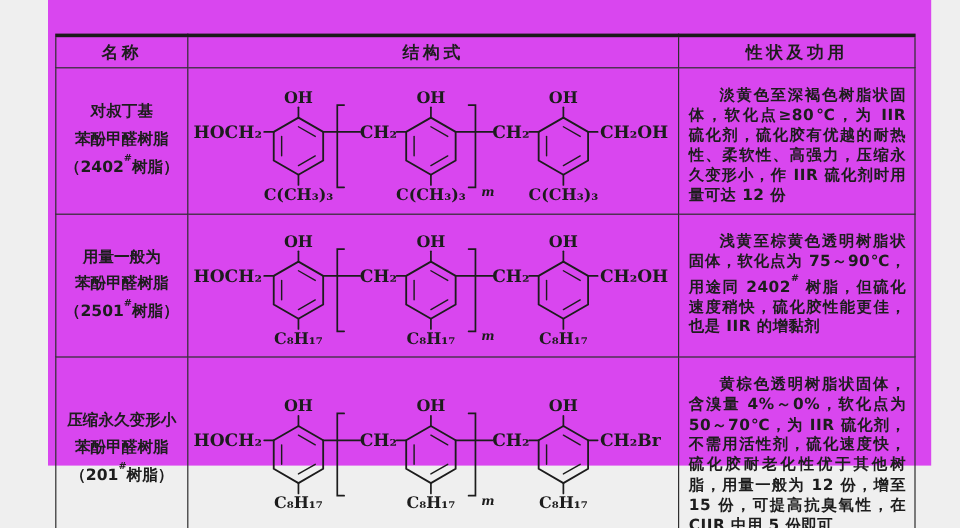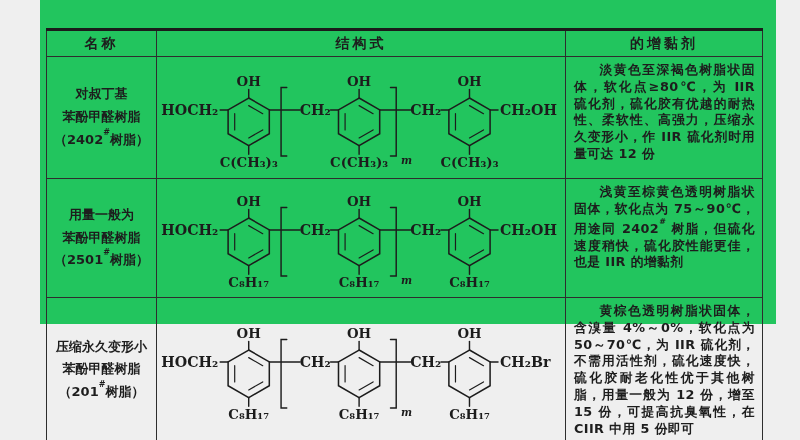--- a/index.html
+++ b/index.html
@@ -3,22 +3,22 @@
 <meta charset="utf-8">
 <style>
   html,body{margin:0;padding:0;}
   body{
     width:800px;height:440px;overflow:hidden;
     background:#efefef;
     font-family:"DejaVu Sans","Liberation Sans",sans-serif;
     color:#1d1d1d;
   }
   .paper{
-    position:absolute;left:40px;top:0;width:736px;height:324px;
-    background:#22c55e;
+    position:absolute;left:40px;top:0;width:736px;height:388px;
+    background:#d946ef;
   }
   table.resin-table{
     position:absolute;left:6px;top:28px;
     width:716px;
     border-collapse:collapse;
     border-top:3px solid #1b1b1b;
     border-bottom:3px solid #1b1b1b;
     border-left:1px solid #3c3c3c;
     border-right:1px solid #3c3c3c;
     table-layout:fixed;
@@ -32,21 +32,21 @@
     font-family:"DejaVu Sans","Liberation Sans",sans-serif;
   }
   td.name-cell{
     text-align:center;vertical-align:middle;
     font-size:13px;font-weight:bold;line-height:1.75;margin-left:10px;
   }
   td.struct-cell{ text-align:center;vertical-align:middle; }
   td.struct-cell svg{ display:block;margin:0 auto; }
   td.props-cell{
     vertical-align:top;text-align:justify;
-    padding:5px 7px 4px 8px;
+    padding:15px 7px 4px 8px;
     font-size:12.8px;font-weight:bold;line-height:16.8px;
     letter-spacing:0.4px;
   }
   td.props-cell .props{ text-indent:2em; }
   sup.hash{
     font-size:0.62em;position:relative;top:-0.45em;letter-spacing:0;
   }
 </style>
 </head>
 <body>
@@ -55,21 +55,21 @@
   <table class="resin-table">
     <colgroup>
         <col class="c-name">
         <col class="c-struct">
         <col class="c-props">
       </colgroup>
     <thead>
       <tr>
         <th>名称</th>
         <th>结构式</th>
-        <th>的增黏剂</th>
+        <th>性状及功用</th>
       </tr>
     </thead>
     <tbody id="table-body">
         <tr style="height: 122px;">
           <td class="name-cell">
             <div>对叔丁基</div>
             <div>苯酚甲醛树脂</div>
             <div>（2402<sup class="hash">#</sup>树脂）</div>
           </td>
           <td class="struct-cell">

